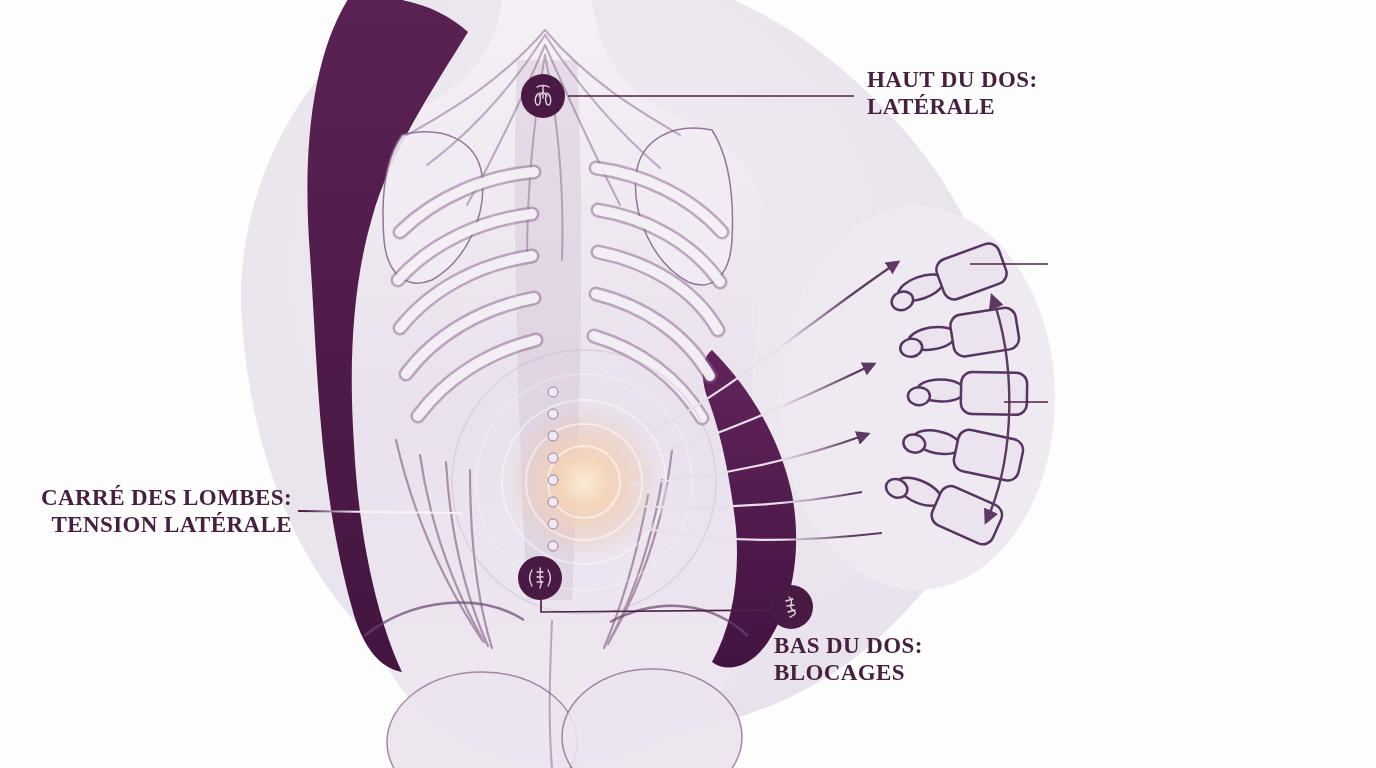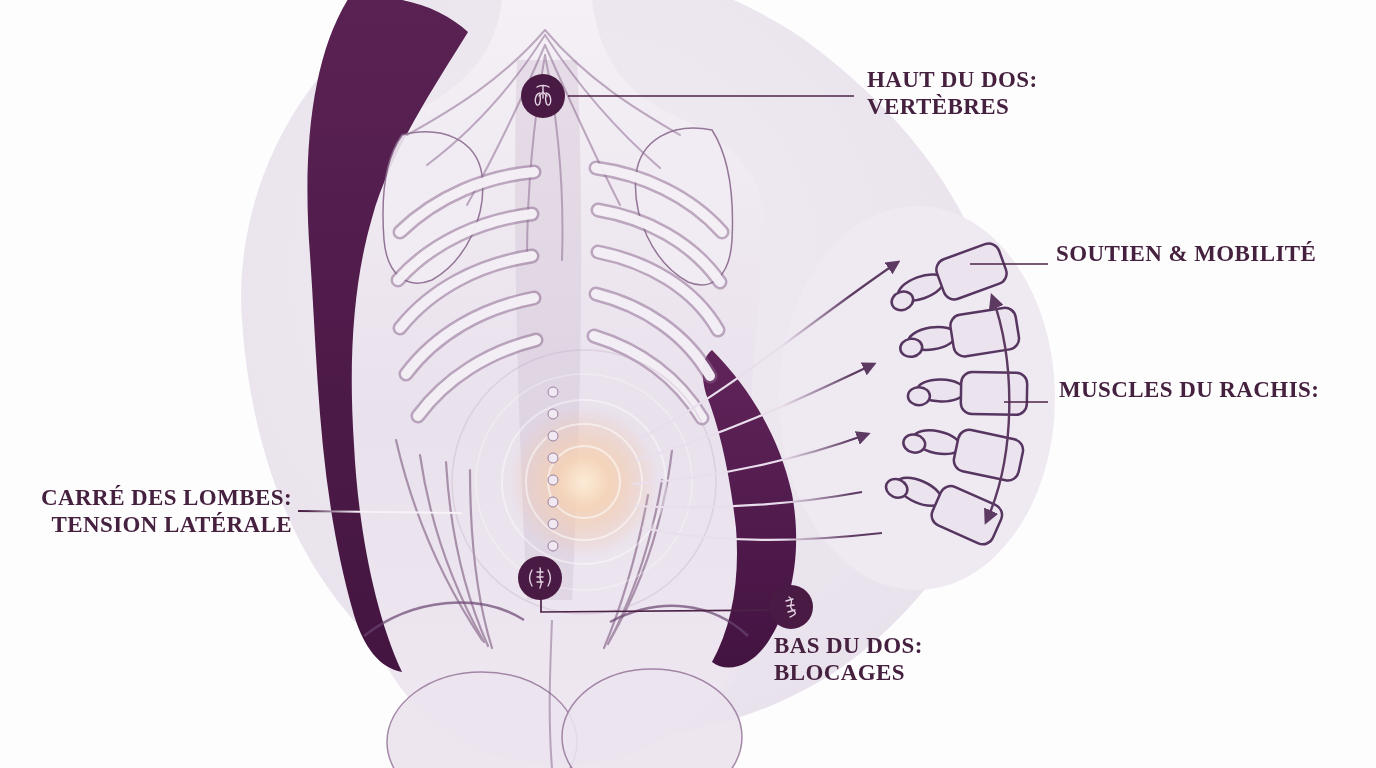--- a/index.html
+++ b/index.html
@@ -244,29 +244,27 @@
     <circle cx="779" cy="607" r="22" fill="#491a43"></circle>
     <g transform="translate(779,607)" stroke="#e3d3e2" stroke-width="1.4" fill="none" stroke-linecap="round">
       <path d="M -2,-10 C 5,-6 -5,-1 3,4 C 7,7 1,9 -1,10"></path>
       <path d="M -5,-6 L 2,-8 M -4,-1 L 3,-2 M -3,5 L 4,3"></path>
     </g>
   </g>
 </svg>
 
 <div class="label" style="left:855px;top:66px;">
   <span>HAUT DU DOS:</span>
-  <span>VERTÈBRES</span>
+  <span>LATÉRALE</span>
 </div>
 
 <div class="label" style="left:1044px;top:240px;">
-  <span>SOUTIEN &amp; MOBILITÉ</span>
 </div>
 
 <div class="label" style="left:1047px;top:376px;">
-  <span>MUSCLES DU RACHIS:</span>
 </div>
 
 <div class="label right" style="right:1096px;top:484px;">
   <span>CARRÉ DES LOMBES:</span>
   <span>TENSION LATÉRALE</span>
 </div>
 
 <div class="label" style="left:762px;top:632px;">
   <span>BAS DU DOS:</span>
   <span>BLOCAGES</span>

